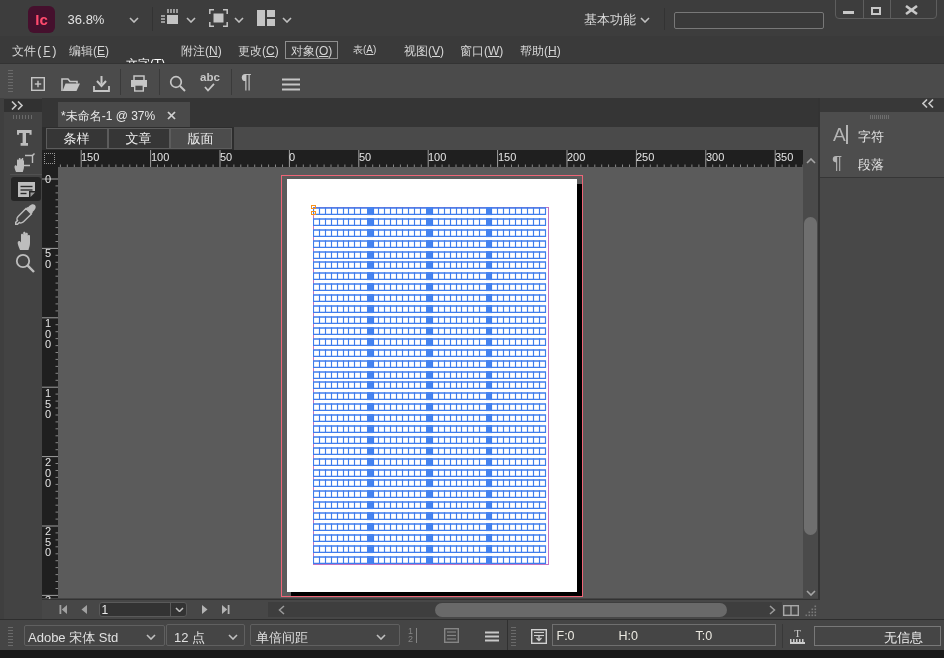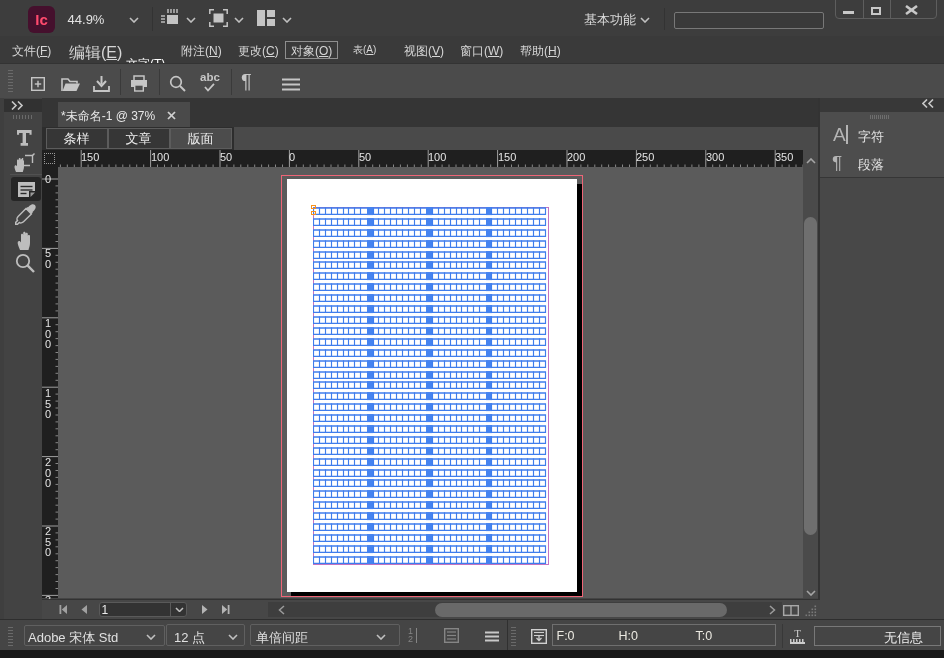--- a/index.html
+++ b/index.html
@@ -3,21 +3,21 @@
 <style>
 *{margin:0;padding:0;box-sizing:border-box;}
 html,body{width:944px;height:658px;overflow:hidden;}
 body{font-family:"Liberation Sans",sans-serif;background:#454545;position:relative;}
 .abs{position:absolute;}
 .u{text-decoration:underline;}
 </style></head>
 <body>
 <div class="abs" style="left:0;top:0;width:944px;height:36px;background:#3d3d3d;"></div>
 <div class="abs" style="left:16px;top:6px;width:27px;height:27px;background:#45102d;border-radius:6px;color:#ff4a6e;font-weight:bold;font-size:15px;text-align:center;line-height:27px;margin-left:12px;">Ic</div>
-<div class="abs" style="left:62px;top:12px;width:48px;text-align:center;font-size:13px;color:#e2e2e2;">44.9%</div>
+<div class="abs" style="left:62px;top:12px;width:48px;text-align:center;font-size:13px;color:#e2e2e2;">36.8%</div>
 <svg class="abs" style="left:129px;top:17px;" width="10" height="6" viewBox="0 0 10 6">
     <polyline points="1,1 5.0,5 9,1" fill="none" stroke="#c0c0c0" stroke-width="1.6"></polyline>
   </svg>
 <div class="abs" style="left:152px;top:7px;width:1px;height:24px;background:#333;"></div>
 <svg class="abs" style="left:161px;top:9px;" width="20" height="19" viewBox="0 0 20 19">
 <rect x="6" y="6" width="11" height="9" fill="#c4c4c4"></rect>
 <g stroke="#c4c4c4" stroke-width="1.4">
 <line x1="7" y1="0" x2="7" y2="4"></line>
       <line x1="10" y1="0" x2="10" y2="4"></line>
       <line x1="13" y1="0" x2="13" y2="4"></line>
@@ -61,22 +61,22 @@
 <div class="abs" style="left:890px;top:0;width:1px;height:19px;background:#5e5e5e;"></div>
 <div class="abs" style="left:843px;top:11px;width:11px;height:3px;background:#c8c8c8;"></div>
 <div class="abs" style="left:871px;top:7px;width:10px;height:8px;border:2px solid #c8c8c8;"></div>
 <svg class="abs" style="left:905px;top:5px;" width="13" height="10" viewBox="0 0 13 10">
 <g stroke="#c8c8c8" stroke-width="2.6">
       <line x1="1" y1="1" x2="12" y2="9"></line>
       <line x1="12" y1="1" x2="1" y2="9"></line>
     </g>
   </svg>
 <div class="abs" style="left:0;top:36px;width:944px;height:27px;background:#3a3a3a;"></div>
-<div class="abs" style="left:12px;top:43px;font-size:12px;color:#d6d6d6;">文件(<span class="u">F</span>)</div>
-<div class="abs" style="left:69px;top:43px;font-size:16px;color:#d6d6d6;">编辑(<span class="u">E</span>)</div>
+<div class="abs" style="left:12px;top:43px;font-size:12px;color:#d6d6d6;font-family:Liberation Mono, monospace;">文件(<span class="u">F</span>)</div>
+<div class="abs" style="left:69px;top:43px;font-size:12px;color:#d6d6d6;">编辑(<span class="u">E</span>)</div>
 <div class="abs" style="left:126px;top:56px;font-size:12px;color:#ffffff;">文字(<span class="u">T</span>)</div>
 <div class="abs" style="left:181px;top:43px;font-size:12px;color:#d6d6d6;">附注(<span class="u">N</span>)</div>
 <div class="abs" style="left:238px;top:43px;font-size:12px;color:#d6d6d6;">更改(<span class="u">C</span>)</div>
 <div class="abs" style="left:291px;top:43px;font-size:12px;color:#d6d6d6;">对象(<span class="u">O</span>)</div>
 <div class="abs" style="left:353px;top:43px;font-size:10px;color:#d6d6d6;">表(<span class="u">A</span>)</div>
 <div class="abs" style="left:404px;top:43px;font-size:12px;color:#d6d6d6;">视图(<span class="u">V</span>)</div>
 <div class="abs" style="left:460px;top:43px;font-size:12px;color:#d6d6d6;">窗口(<span class="u">W</span>)</div>
 <div class="abs" style="left:520px;top:43px;font-size:12px;color:#d6d6d6;">帮助(<span class="u">H</span>)</div>
 <div class="abs" style="left:285px;top:40.5px;width:53px;height:18px;border:1px solid #8f8f8f;"></div>
 <div class="abs" style="left:0;top:63px;width:944px;height:34.5px;background:#4b4b4b;border-top:1.5px solid #333;"></div>

